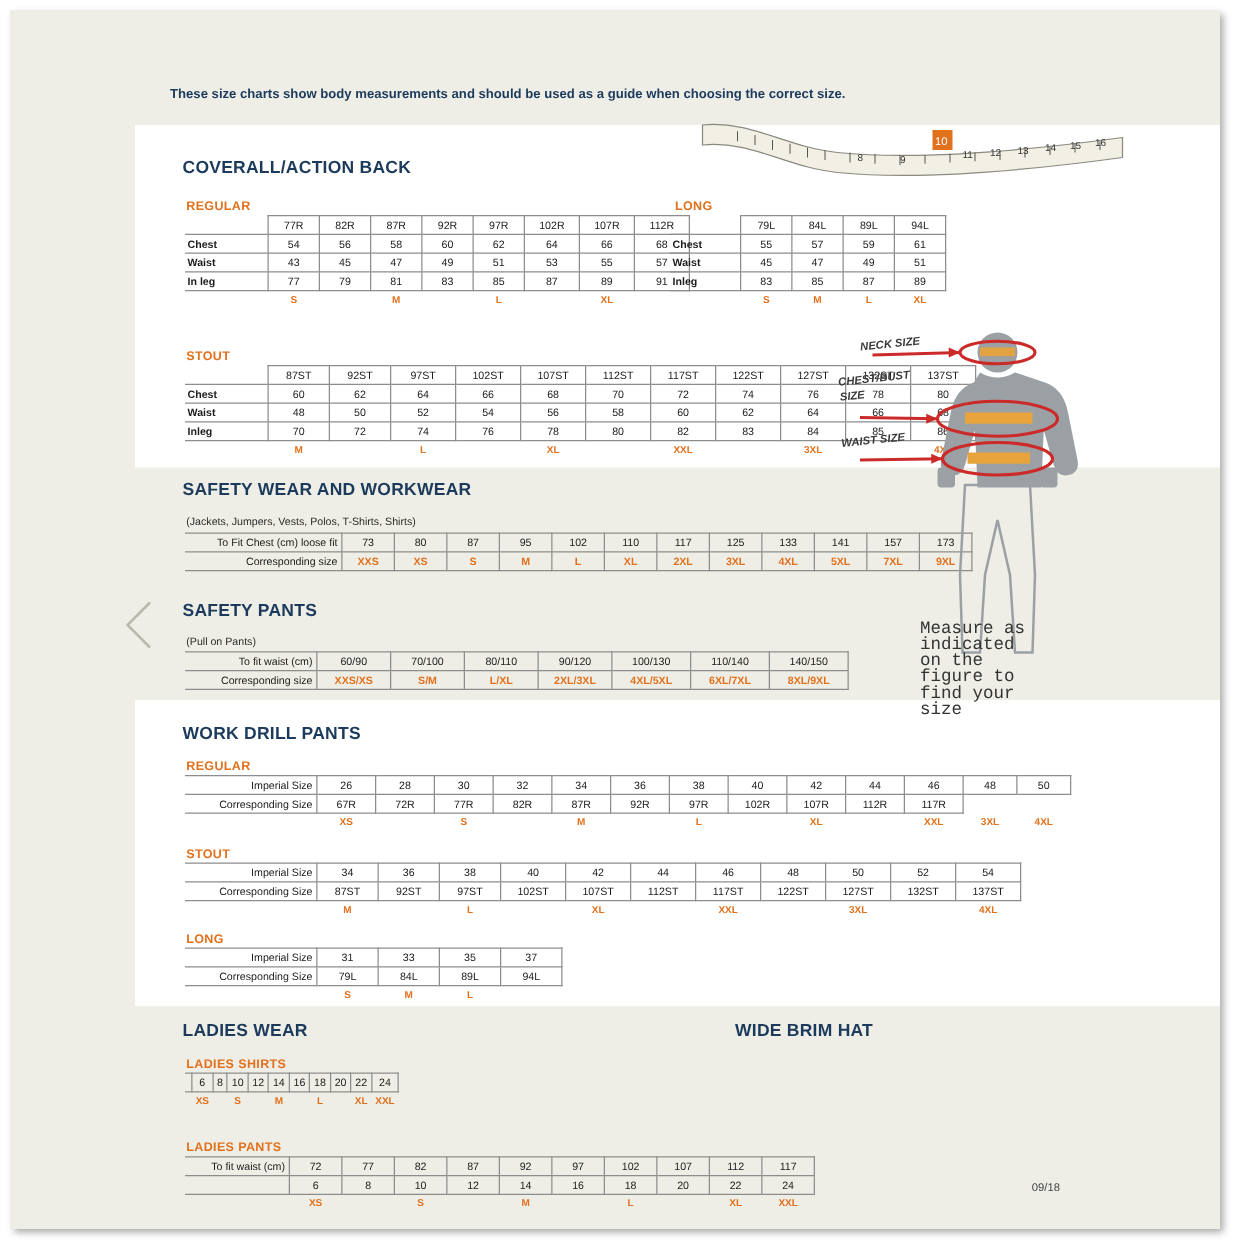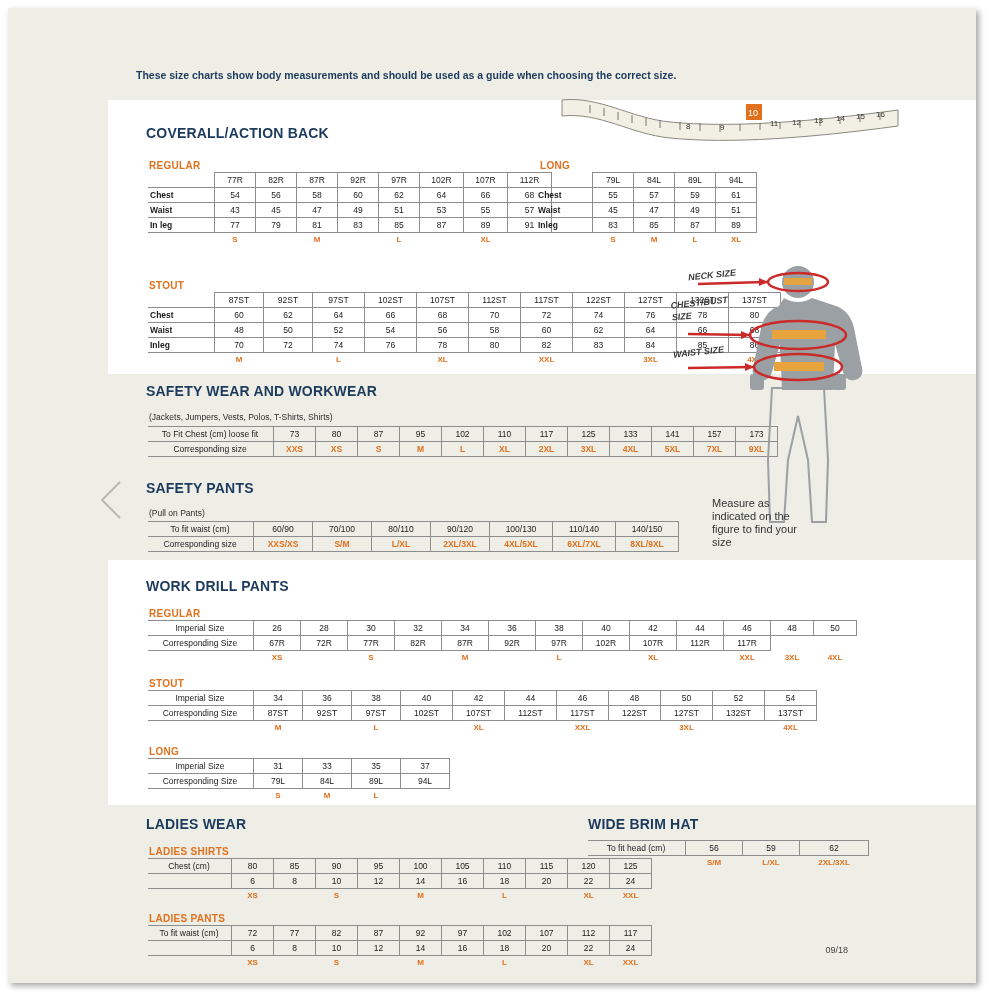--- a/index.html
+++ b/index.html
@@ -16,28 +16,28 @@
   .title{position:absolute;left:127px;top:22px;font-size:33px;font-weight:bold;color:#1b3a5c;letter-spacing:-0.5px;font-family:"Liberation Sans",sans-serif;}
   .subtitle{position:absolute;left:128px;top:61px;font-size:10.5px;color:#1b3a5c;font-weight:bold;}
 
   .sect{position:absolute;font-size:14px;font-weight:bold;color:#1b3a5c;letter-spacing:.2px;}
   .subsect{position:absolute;font-size:10px;font-weight:bold;color:#e2711d;letter-spacing:.3px;}
   .note{position:absolute;font-size:8.5px;color:#2b2b2b;}
 
   table.t{position:absolute;border-collapse:collapse;font-size:8.5px;color:#1b1b1b;}
   table.t td{border:1px solid #8d8d8d;padding:1px 3px;text-align:center;height:12px;line-height:12px;white-space:nowrap;}
   table.t td.lbl{text-align:left;font-weight:bold;border-left:none;padding-left:2px;}
-  table.t td.lbl2{text-align:center;border-left:none;padding-left:2px;}
+  table.t td.lbl2{text-align:right;border-left:none;padding-left:2px;}
   table.t td.blank{border:none;}
   .szrow td{border:none !important;color:#e2711d;font-weight:bold;font-size:8px;}
   .szrow td.lbl{border:none !important;}
 
   .orange{color:#e2711d;font-weight:bold;}
   .figwrap{position:absolute;left:672px;top:248px;width:250px;height:300px;}
-  .measure-note{position:absolute;left:704px;top:489px;font-size:11px;color:#333;line-height:13px;}
+  .measure-note{position:absolute;left:728px;top:489px;font-size:14px;color:#333;line-height:13px;font-family:Liberation Mono, monospace;}
   .anno{position:absolute;font-size:9px;font-weight:bold;color:#3a3a3a;font-style:italic;}
 
   .footer{position:absolute;right:128px;bottom:28px;font-size:9px;color:#444;}
 
   .arrowleft{position:absolute;left:92px;top:472px;width:24px;height:40px;}
 
   .tape{position:absolute;left:552px;top:88px;width:340px;height:50px;}
 </style>
 </head>
 <body>
@@ -466,33 +466,20 @@
           <td class="blank"></td>
         </tr>
       </tbody>
         </table>
 
       <div class="sect" style="left:138px;top:808px;">LADIES WEAR</div>
 
       <div class="subsect" style="left:141px;top:838px;">LADIES SHIRTS</div>
       <table class="t" style="left:140px;top:850px;">
         <tbody>
-            <tr>
-          <td class="lbl2" style="width:78px">Chest (cm)</td>
-          <td style="width:35px">80</td>
-          <td style="width:35px">85</td>
-          <td style="width:35px">90</td>
-          <td style="width:35px">95</td>
-          <td style="width:35px">100</td>
-          <td style="width:35px">105</td>
-          <td style="width:35px">110</td>
-          <td style="width:35px">115</td>
-          <td style="width:35px">120</td>
-          <td style="width:35px">125</td>
-        </tr>
         <tr>
           <td class="lbl2"></td>
           <td>6</td>
           <td>8</td>
           <td>10</td>
           <td>12</td>
           <td>14</td>
           <td>16</td>
           <td>18</td>
           <td>20</td>
@@ -554,36 +541,20 @@
           <td></td>
           <td>L</td>
           <td></td>
           <td>XL</td>
           <td>XXL</td>
         </tr>
       </tbody>
         </table>
 
       <div class="sect" style="left:580px;top:808px;">WIDE BRIM HAT</div>
-      <table class="t" style="left:580px;top:832px;">
-        <tbody>
-            <tr>
-          <td class="lbl2" style="width:92px">To fit head (cm)</td>
-          <td style="width:50px">56</td>
-          <td style="width:50px">59</td>
-          <td style="width:62px">62</td>
-        </tr>
-        <tr class="szrow">
-          <td class="lbl2"></td>
-          <td>S/M</td>
-          <td>L/XL</td>
-          <td>2XL/3XL</td>
-        </tr>
-      </tbody>
-        </table>
 
       <div class="figwrap">
         <svg width="250" height="300" viewBox="0 0 250 300">
 
           <g fill="#9aa0a4">
             <circle cx="118" cy="26" r="16"></circle>
             <path d="M104 42 q14 8 28 0 l24 8 q14 5 18 22 l8 40 q2 10 -7 12 q-9 2 -12 -8 l-8 -28 l-2 46 q0 0 -51 0 l-2 -46 l-8 28 q-3 10 -12 8 q-9 -2 -7 -12 l8 -40 q4 -17 18 -22 z"></path>
             <rect x="152" y="118" width="14" height="16" rx="3"></rect>
             <rect x="70" y="118" width="14" height="16" rx="3"></rect>
           </g>

